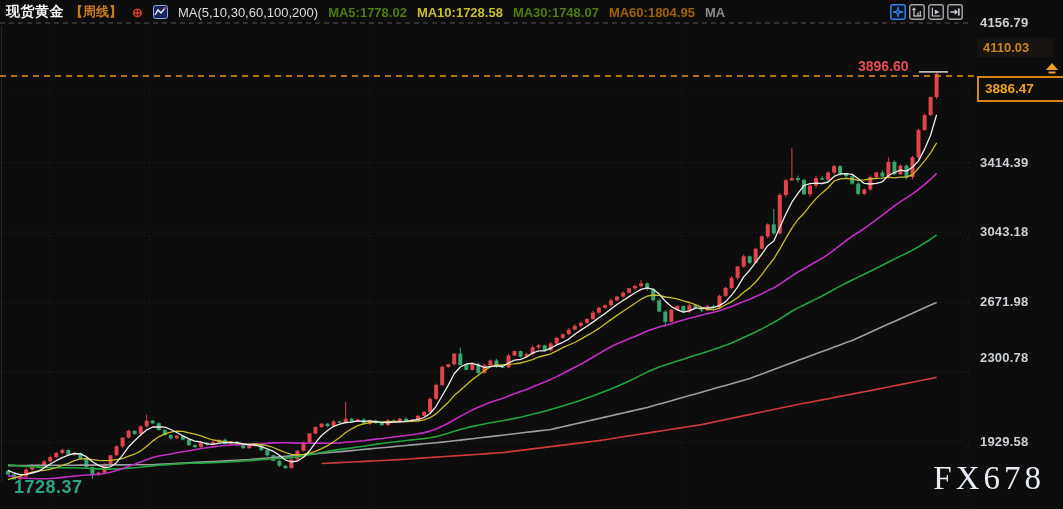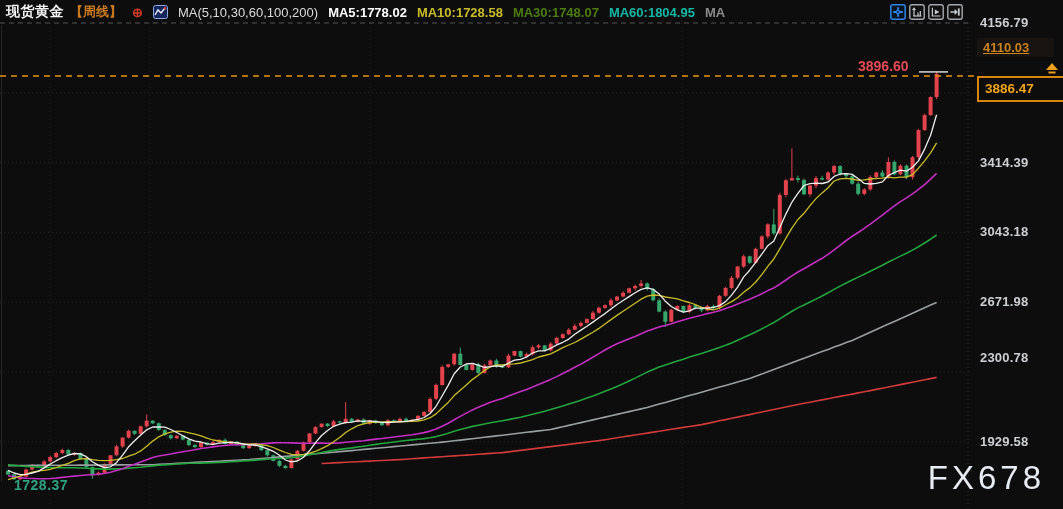--- a/index.html
+++ b/index.html
@@ -21,38 +21,38 @@
   
   #toolbar{position:absolute;right:100px;top:4px;display:flex;gap:3px;z-index:30}
   #toolbar .tb{width:16px;height:16px;display:block}
   
   .axlabel{
     position:absolute;left:980px;width:80px;font-size:13px;font-weight:bold;
     color:#ccd0d5;z-index:20;letter-spacing:.2px;
   }
   #extra-label{
     position:absolute;left:977px;top:38px;background:#171310;color:#c9841c;
-    font-size:13px;font-weight:bold;padding:2px 5px 2px 6px;z-index:21;min-width:66px;text-decoration:underline;
+    font-size:13px;font-weight:bold;padding:2px 5px 2px 6px;z-index:21;min-width:66px;
   }
   #price-box{
     position:absolute;left:977px;top:76px;width:80px;height:22px;line-height:22px;
     border:2px solid #d8860b;background:#0d0d0d;color:#f2a51c;font-size:13.5px;
     font-weight:bold;padding-left:6px;z-index:22;box-sizing:content-box;
   }
   #high-label{
     position:absolute;left:858px;top:58px;width:64px;text-align:left;
     color:#e24b55;font-size:14px;font-weight:bold;z-index:22;
   }
   #low-label{
-    position:absolute;left:14px;top:477px;color:#2ea383;font-size:14px;
+    position:absolute;left:14px;top:477px;color:#2ea383;font-size:18px;
     font-weight:bold;z-index:22;letter-spacing:.5px;
   }
   #watermark{
     position:absolute;right:18px;bottom:12px;color:#e6ebf4;font-size:33px;
-    letter-spacing:4px;z-index:5;font-weight:400;
+    letter-spacing:4px;z-index:5;font-weight:400;font-family:Liberation Serif, serif;
   }
   #chart{position:absolute;left:0;top:0;z-index:10}
   #left-edge{position:absolute;left:1px;top:26px;width:1px;height:456px;background:#3a3a3a;opacity:.55;z-index:6}
   #up-arrow{position:absolute;left:1044px;top:62px;z-index:23}
 </style>
 </head>
 <body>
 
 <div id="app">
 
@@ -396,24 +396,24 @@
     <span class="period" style="margin-left:-4px">【周线】</span>
     <span class="plus">⊕</span>
     <span style="display:inline-flex">
       <svg width="15" height="14" viewBox="0 0 15 14">
         <rect x="0.5" y="0.5" width="14" height="13" rx="2" fill="#15265c" stroke="#8fa6e0" stroke-width="1"></rect>
         <polyline points="2,10 5,5 8,8 12,3" fill="none" stroke="#e8eefc" stroke-width="1.4"></polyline>
         <circle cx="12" cy="3.2" r="1.2" fill="#e04040"></circle>
       </svg>
     </span>
     <span class="maparams">MA(5,10,30,60,100,200)</span>
-    <span class="maval" style="color: #ffffff;">MA5:1778.02</span>
+    <span class="maval" style="color: #4d7c0f;">MA5:1778.02</span>
     <span class="maval" style="color: rgb(201, 189, 42);">MA10:1728.58</span>
     <span class="maval" style="color: #4d7c0f;">MA30:1748.07</span>
-    <span class="maval" style="color: #14b8a6;">MA60:1804.95</span>
+    <span class="maval" style="color: #a16207;">MA60:1804.95</span>
     <span class="maval" style="color: rgb(138, 138, 138);">MA</span>
   </div>
 
   <div id="toolbar">
     <span class="tb">
       <svg width="16" height="16" viewBox="0 0 16 16">
         <rect x="0.8" y="0.8" width="14.4" height="14.4" rx="2" fill="#0a1524" stroke="#2f84e8" stroke-width="1.5"></rect>
         <path d="M8 3.2 V12.8 M3.2 8 H12.8" stroke="#2f84e8" stroke-width="1.8"></path>
         <rect x="6.7" y="6.7" width="2.6" height="2.6" fill="#0a1524" stroke="#2f84e8" stroke-width="1"></rect>
       </svg>

